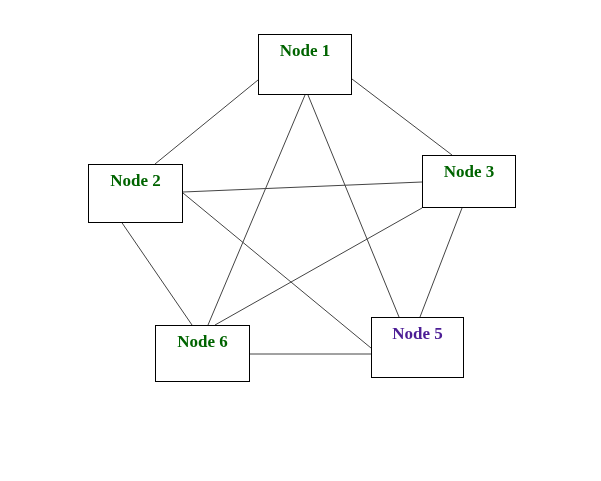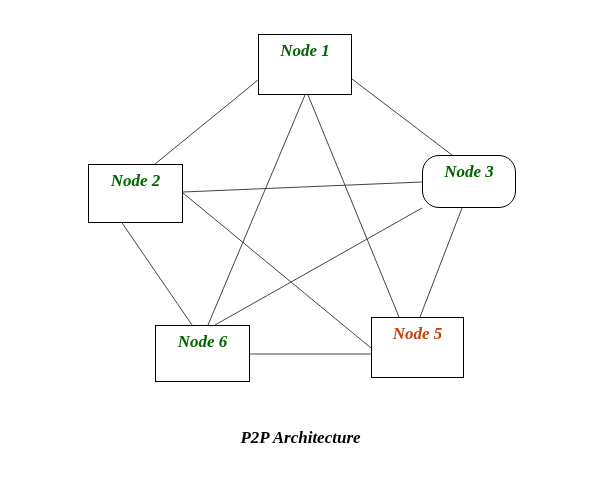--- a/index.html
+++ b/index.html
@@ -7,21 +7,20 @@
     padding: 0;
     background: #ffffff;
   }
   #canvas {
     position: relative;
     width: 601px;
     height: 481px;
     background: #ffffff;
     overflow: hidden;
     font-family: "Liberation Serif", "DejaVu Serif", serif;
-    font-style: italic;
   }
   #edge-layer {
     position: absolute;
     left: 0;
     top: 0;
     width: 601px;
     height: 481px;
   }
   .node {
     position: absolute;
@@ -75,25 +74,24 @@
         <line x1="250" y1="354" x2="371" y2="354" stroke="#444444" stroke-width="1"></line>
       </g>
   </svg>
 
   <div class="node" style="left: 258px; top: 34px; width: 94px; height: 61px; border-color: rgb(0, 0, 0);">
     <span class="node-label" style="color: rgb(0, 100, 0);">Node 1</span>
   </div>
   <div class="node" style="left: 88px; top: 164px; width: 95px; height: 59px; border-color: rgb(0, 0, 0);">
     <span class="node-label" style="color: rgb(0, 100, 0);">Node 2</span>
   </div>
-  <div class="node" style="left: 422px; top: 155px; width: 94px; height: 53px; border-color: rgb(0, 0, 0); border-radius: 17px;">
+  <div class="node" style="left: 422px; top: 155px; width: 94px; height: 53px; border-color: rgb(0, 0, 0);">
     <span class="node-label" style="color: rgb(0, 100, 0);">Node 3</span>
   </div>
   <div class="node" style="left: 155px; top: 325px; width: 95px; height: 57px; border-color: rgb(0, 0, 0);">
     <span class="node-label" style="color: rgb(0, 100, 0);">Node 6</span>
   </div>
   <div class="node" style="left: 371px; top: 317px; width: 93px; height: 61px; border-color: rgb(0, 0, 0);">
-    <span class="node-label" style="color: #c2410c;">Node 5</span>
+    <span class="node-label" style="color: #4c1d95;">Node 5</span>
   </div>
 
-  <div id="caption" style="color: rgb(0, 0, 0);">P2P Architecture</div>
 
 </div>
 
 </body></html>

